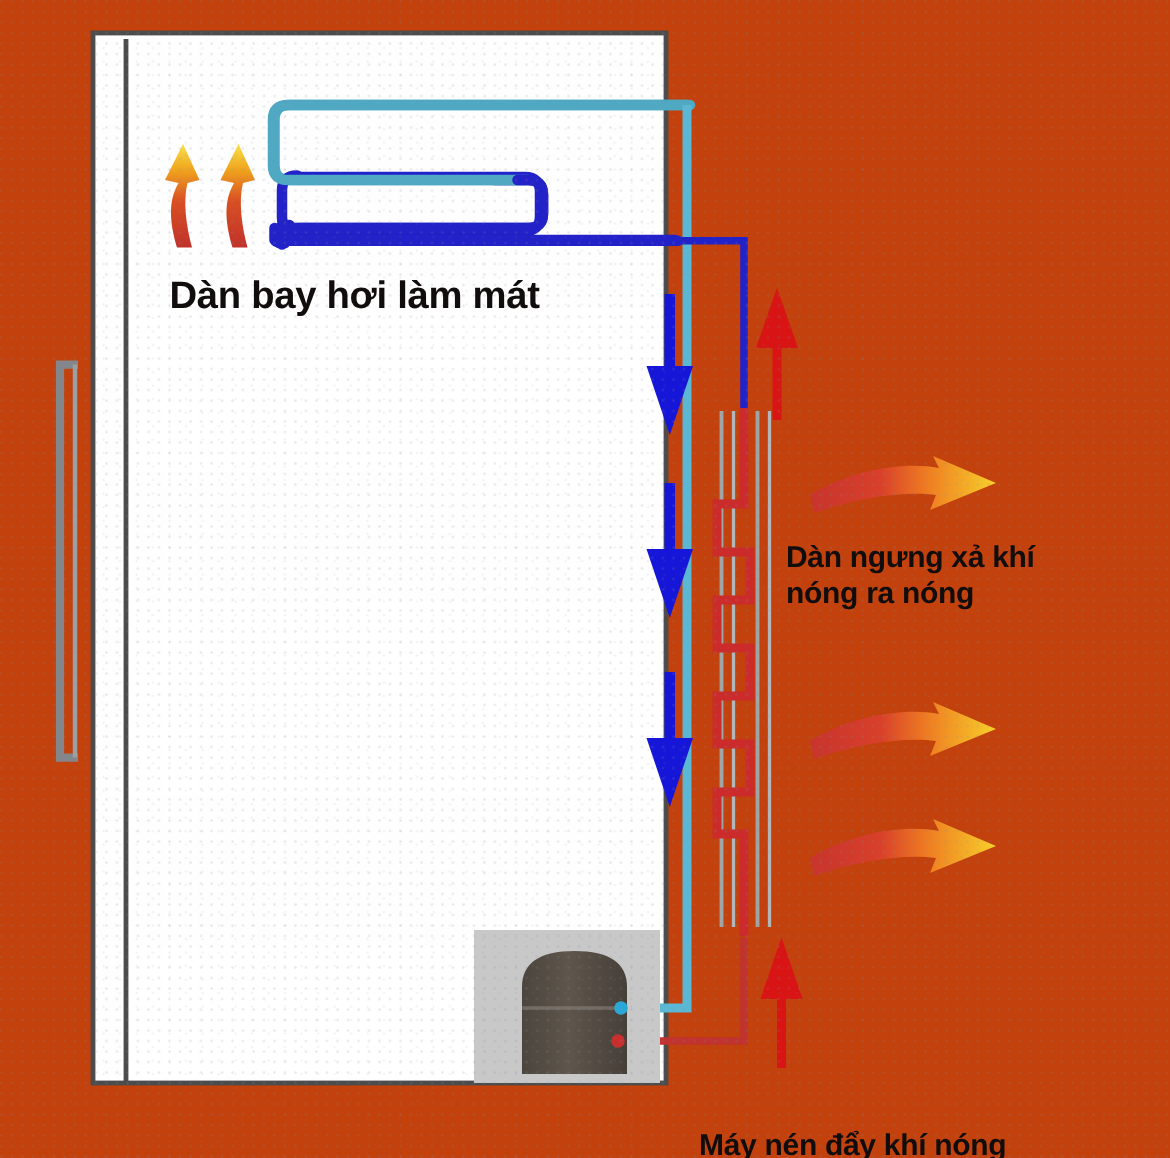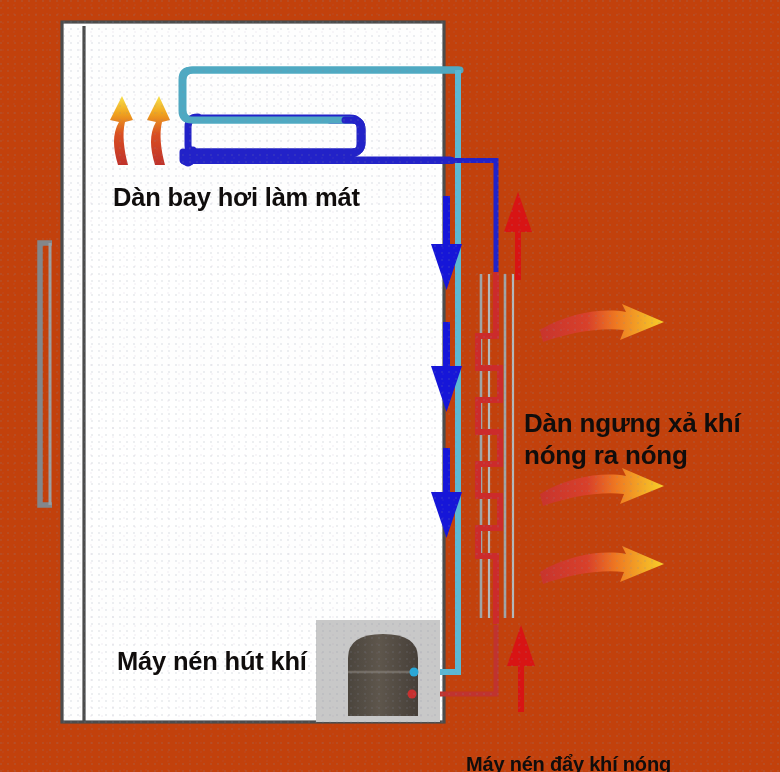--- a/index.html
+++ b/index.html
@@ -36,24 +36,23 @@
     letter-spacing: -0.2px;
   }
   #label-evaporator {
     left: 113px;
     top: 182px;
     font-size: 25.5px;
   }
   #label-condenser {
     left: 524px;
     top: 360px;
-    font-size: 26px;
+    font-size: 20px;
     white-space: normal;
     width: 240px;
-    margin-top: 48px;
   }
   #label-compressor-suction {
     left: 117px;
     top: 646px;
     font-size: 25.5px;
   }
   #label-compressor-discharge {
     left: 466px;
     top: 752px;
     font-size: 20px;
@@ -234,17 +233,16 @@
   <div class="noise"></div>
   <div class="noise2"></div>
 
   <div class="lbl" id="label-evaporator">Dàn bay hơi làm mát</div>
 
   <div class="lbl" id="label-condenser">
     <div>Dàn ngưng xả khí</div>
     <div>nóng ra nóng</div>
   </div>
 
-  <div class="lbl" id="label-compressor-suction">Máy nén hút khí</div>
 
   <div class="lbl" id="label-compressor-discharge">Máy nén đẩy khí nóng</div>
 
 </div>
 
 </body></html>

